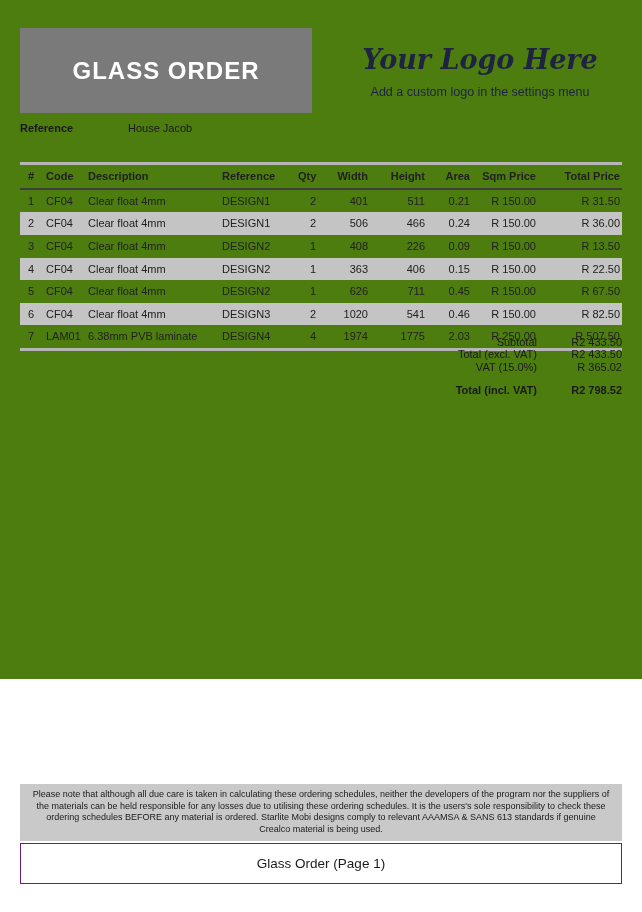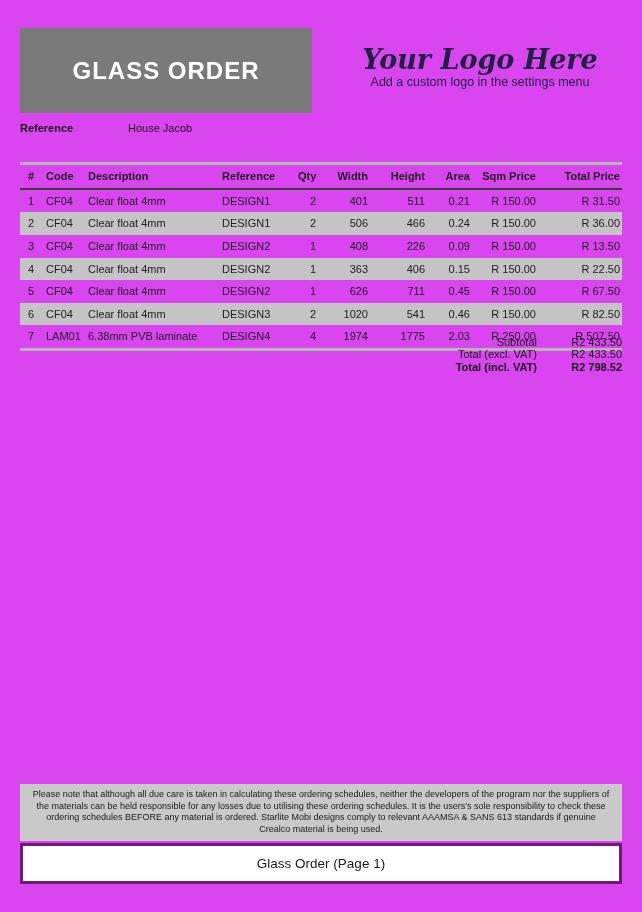--- a/index.html
+++ b/index.html
@@ -4,42 +4,42 @@
 <style>
   * { margin:0; padding:0; box-sizing:border-box; }
   html,body { background:#ffffff; }
   body {
     width:642px; height:912px;
     font-family:"Liberation Sans", sans-serif;
     color:#212121;
     position:relative;
     overflow:hidden;
   }
-  .page { position:relative; width:642px; height:912px; background:#d946ef; }
+  .page { position:relative; width:642px; height:679px; background:#4d7c0f; }
 
   
   .title-box {
     position:absolute; left:20px; top:28px; width:292px; height:85px;
     background:#7a7a7a;
     display:flex; align-items:center; justify-content:center;
   }
   .title-box .title-text {
     color:#ffffff; font-weight:bold; font-size:24px; letter-spacing:1px;
   }
 
   
   .logo-block {
     position:absolute; left:352px; top:44px; width:256px;
     text-align:center; color:#1e2342;
   }
   .logo-script {
     font-family:"DejaVu Serif", serif; font-style:italic; font-weight:bold;
     font-size:27px; line-height:1.15; white-space:nowrap;
   }
-  .logo-sub { font-size:12.5px; margin-top:0; white-space:nowrap; }
+  .logo-sub { font-size:12.5px; margin-top:10px; white-space:nowrap; }
 
   
   .meta { position:absolute; left:20px; top:122px; font-size:11px; color:#1a1a1a; }
   .meta-row { display:flex; line-height:12.5px; }
   .meta-label { width:108px; font-weight:bold; }
   .meta-value { white-space:nowrap; }
 
   
   .items {
     position:absolute; left:20px; top:162px; width:602px;
@@ -52,34 +52,34 @@
   .items th:nth-child(n+5), .items td:nth-child(n+5) { text-align:right; }
   .items th:first-child, .items td:first-child { padding-left:8px; }
   .items tbody tr:nth-child(even) { background:#c4c4c4; }
   .items tbody tr:last-child td { border-bottom:3px solid #b6b6b6; }
 
   
   .totals { position:absolute; right:20px; top:336px; font-size:11px; color:#1a1a1a; }
   .totals-line { display:flex; justify-content:flex-end; line-height:12.3px; }
   .t-label { text-align:right; }
   .t-value { width:85px; text-align:right; }
-  .grand-total { display:flex; justify-content:flex-end; margin-top:0; font-weight:bold; line-height:13px; }
+  .grand-total { display:flex; justify-content:flex-end; margin-top:11px; font-weight:bold; line-height:13px; }
 
   
   .disclaimer {
     position:absolute; left:20px; top:784px; width:602px; min-height:44px;
     background:#c9c9c9; color:#1a1a1a;
     font-size:9px; line-height:1.3; text-align:center;
     padding:5px 12px;
   }
 
   
   .page-box {
     position:absolute; left:20px; top:843px; width:602px; height:41px;
-    border:3px solid #701a75; background:#ffffff;
+    border:1px solid #701a75; background:#ffffff;
     display:flex; align-items:center; justify-content:center;
     font-size:13.5px; color:#1a1a1a;
   }
 </style>
 </head>
 <body>
 
 <div class="page">
 
   <div class="title-box">
@@ -216,20 +216,24 @@
   <div class="totals">
     <div>
         <div class="totals-line">
           <span class="t-label">Subtotal</span>
           <span class="t-value">R2 433.50</span>
         </div>
         <div class="totals-line">
           <span class="t-label">Total (excl. VAT)</span>
           <span class="t-value">R2 433.50</span>
         </div>
+        <div class="totals-line">
+          <span class="t-label">VAT (15.0%)</span>
+          <span class="t-value">R 365.02</span>
+        </div>
       </div>
     <div class="grand-total">
       <span class="t-label">Total (incl. VAT)</span>
       <span class="t-value">R2 798.52</span>
     </div>
   </div>
 
   <div class="disclaimer">Please note that although all due care is taken in calculating these ordering schedules, neither the developers of the program nor the suppliers of the materials can be held responsible for any losses due to utilising these ordering schedules. It is the users's sole responsibility to check these ordering schedules BEFORE any material is ordered. Starlite Mobi designs comply to relevant AAAMSA &amp; SANS 613 standards if genuine Crealco material is being used.</div>
 
   <div class="page-box">

